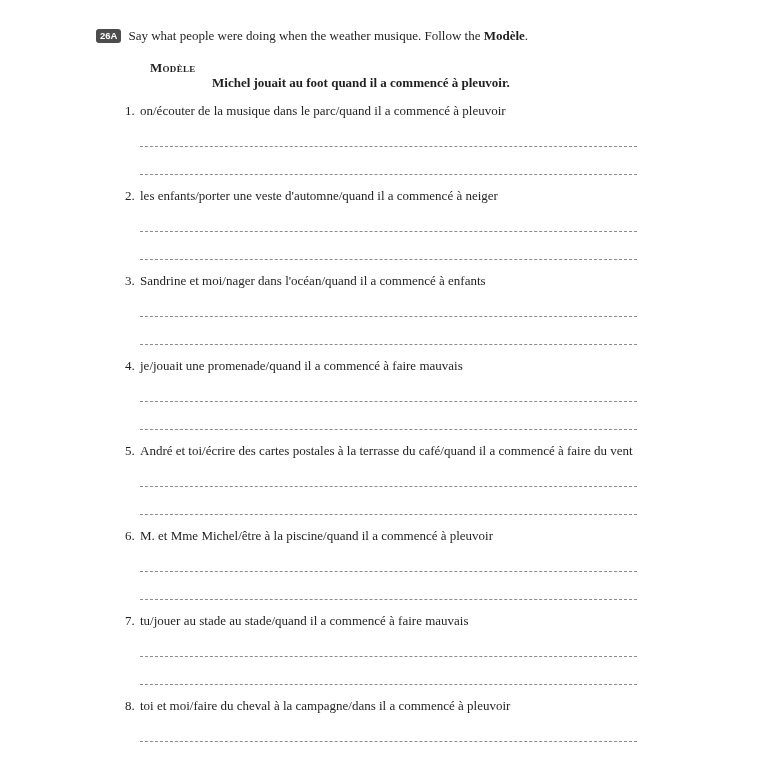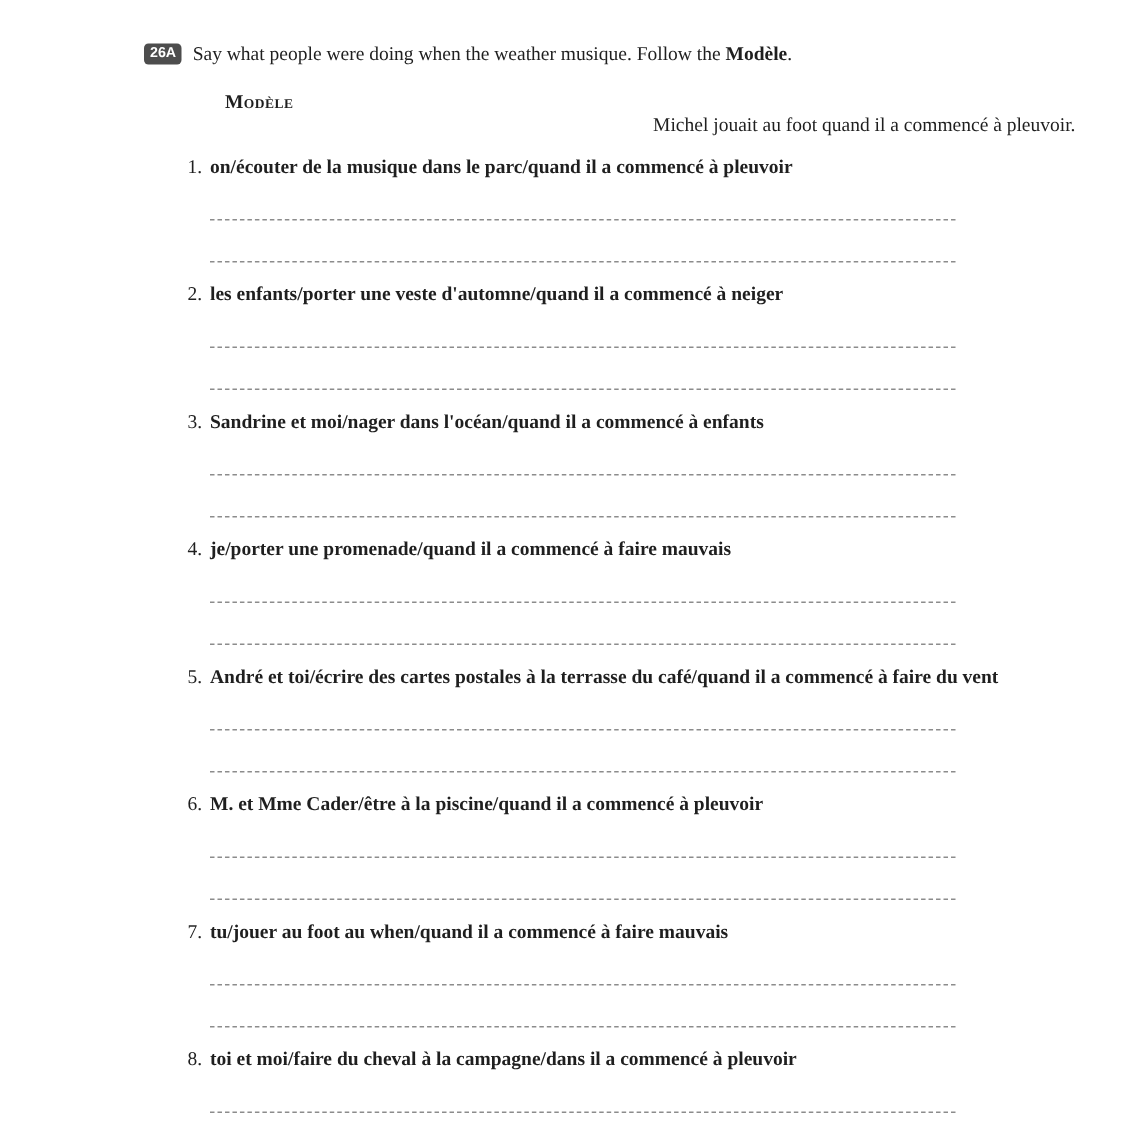--- a/index.html
+++ b/index.html
@@ -52,42 +52,40 @@
   .modele-row { display: flex; }
   .modele-label {
     flex: 0 0 62px;
     font-weight: bold;
     font-variant: small-caps;
     letter-spacing: 0.3px;
   }
   .modele-prompt { }
   .modele-answer {
     margin-left: 62px;
-    font-weight: normal;
-    text-align: right;
+    font-weight: bold;
   }
   
   .items {
     margin-top: 10px;
     margin-left: 29px;
   }
   .item {
     margin-top: 13px;
   }
   .prompt {
     font-size: 13px;
     line-height: 16px;
     display: flex;
   }
   .num {
     flex: 0 0 15px;
   }
   .prompt-text {
     flex: 1 1 auto;
-    font-weight: bold;
   }
   .blank {
     height: 0;
     margin-top: 27px;
     margin-left: 15px;
     width: 497px;
     border-bottom: 1px dashed #8c8c8c;
   }
 </style>
 </head>
@@ -131,48 +129,48 @@
       <span class="num">3.</span>
       <span class="prompt-text">Sandrine et moi/nager dans l'océan/quand il a commencé à enfants</span>
     </div>
     <div class="blank"></div>
     <div class="blank"></div>
   </div>
 
   <div class="item">
     <div class="prompt">
       <span class="num">4.</span>
-      <span class="prompt-text">je/porter une promenade/quand il a commencé à faire mauvais</span>
+      <span class="prompt-text">je/jouait une promenade/quand il a commencé à faire mauvais</span>
     </div>
     <div class="blank"></div>
     <div class="blank"></div>
   </div>
 
   <div class="item">
     <div class="prompt">
       <span class="num">5.</span>
       <span class="prompt-text">André et toi/écrire des cartes postales à la terrasse du café/quand il a commencé à faire du vent</span>
     </div>
     <div class="blank"></div>
     <div class="blank"></div>
   </div>
 
   <div class="item">
     <div class="prompt">
       <span class="num">6.</span>
-      <span class="prompt-text">M. et Mme Cader/être à la piscine/quand il a commencé à pleuvoir</span>
+      <span class="prompt-text">M. et Mme Michel/être à la piscine/quand il a commencé à pleuvoir</span>
     </div>
     <div class="blank"></div>
     <div class="blank"></div>
   </div>
 
   <div class="item">
     <div class="prompt">
       <span class="num">7.</span>
-      <span class="prompt-text">tu/jouer au foot au when/quand il a commencé à faire mauvais</span>
+      <span class="prompt-text">tu/jouer au stade au stade/quand il a commencé à faire mauvais</span>
     </div>
     <div class="blank"></div>
     <div class="blank"></div>
   </div>
 
   <div class="item">
     <div class="prompt">
       <span class="num">8.</span>
       <span class="prompt-text">toi et moi/faire du cheval à la campagne/dans il a commencé à pleuvoir</span>
     </div>

